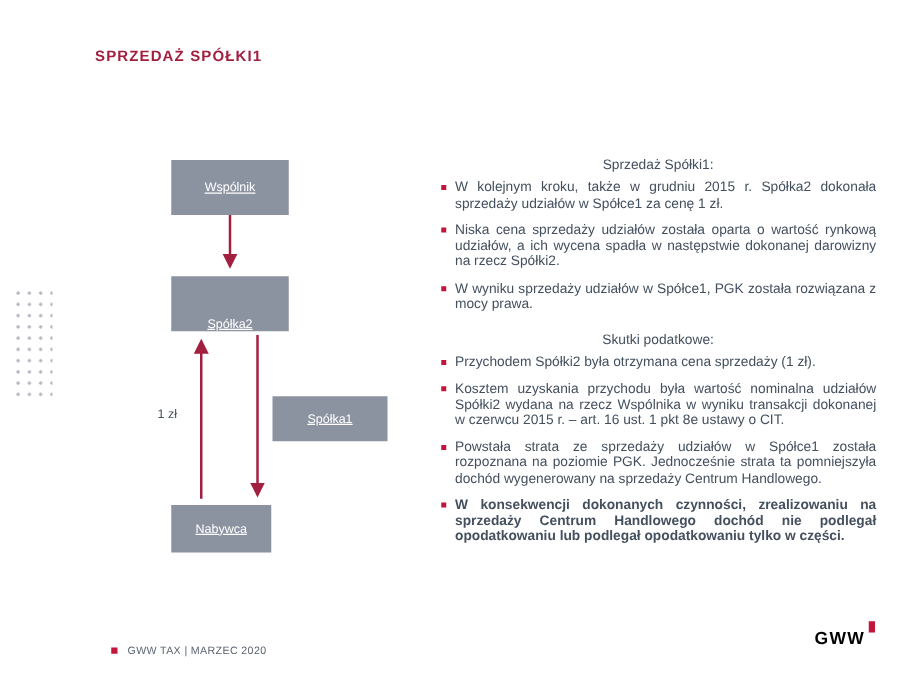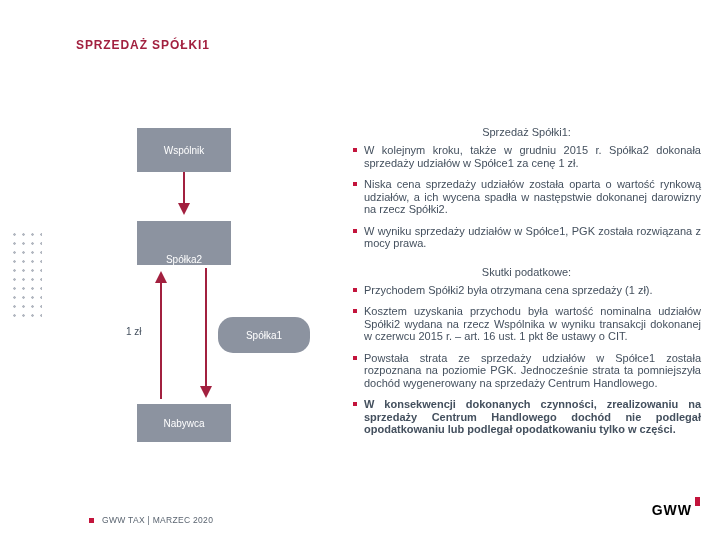--- a/index.html
+++ b/index.html
@@ -10,25 +10,26 @@
   .title {
     position:absolute; left:76px; top:38px;
     font-size:12px; font-weight:bold; letter-spacing:0.9px;
     color:#A2203F;
   }
   
   .node {
     position:absolute; background:#8C93A0; color:#ffffff;
     display:flex; align-items:center; justify-content:center;
     font-size:10px;
+    text-decoration:underline;
   }
   .node-wspolnik { left:137px; top:128px; width:94px; height:44px; }
   .node-spolka2  { left:137px; top:221px; width:94px; height:44px;align-items:flex-end; }
-  .node-spolka1  { left:218px; top:317px; width:92px; height:36px;border-radius:15px; }
-  .node-nabywca  { left:137px; top:404px; width:94px; height:38px; }
+  .node-spolka1  { left:218px; top:317px; width:92px; height:36px; }
+  .node-nabywca  { left:137px; top:404px; width:80px; height:38px; }
   .price {
     position:absolute; left:126px; top:326px;
     font-size:10px; color:#44505E;
   }
   .dots {
     position:absolute; left:8px; top:228px; width:34px; height:93px;
     background-image: radial-gradient(circle, #B3B8C1 1.1px, transparent 1.5px);
     background-size: 9px 9px; background-position: 2px 2px;
   }
   .arrows { position:absolute; left:0; top:0; width:720px; height:540px; pointer-events:none; }

